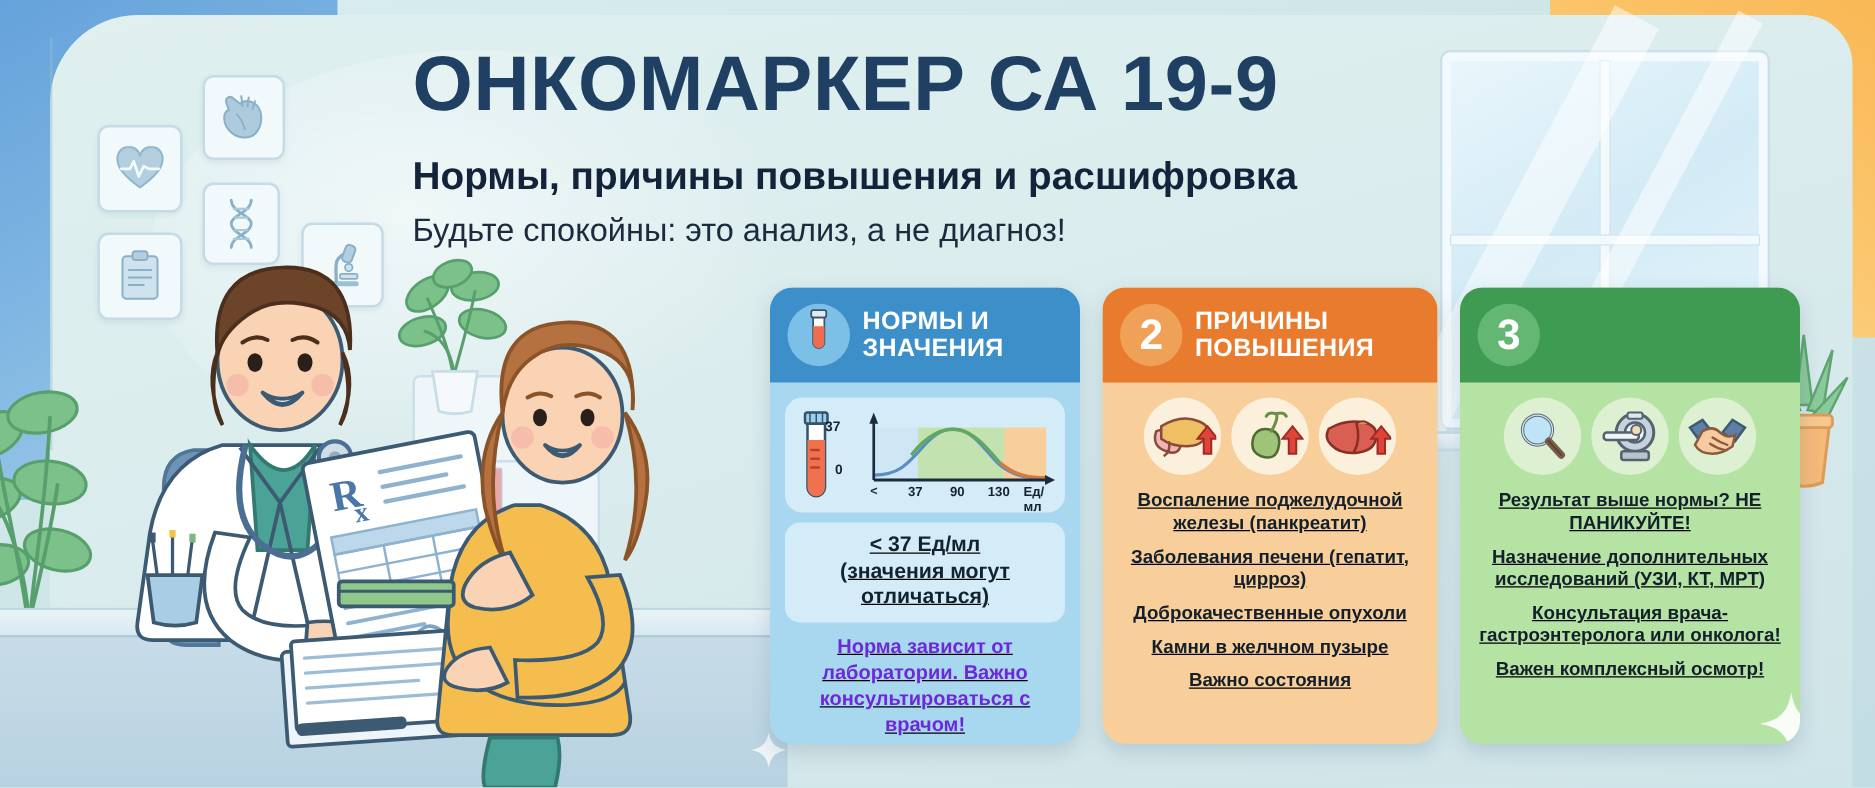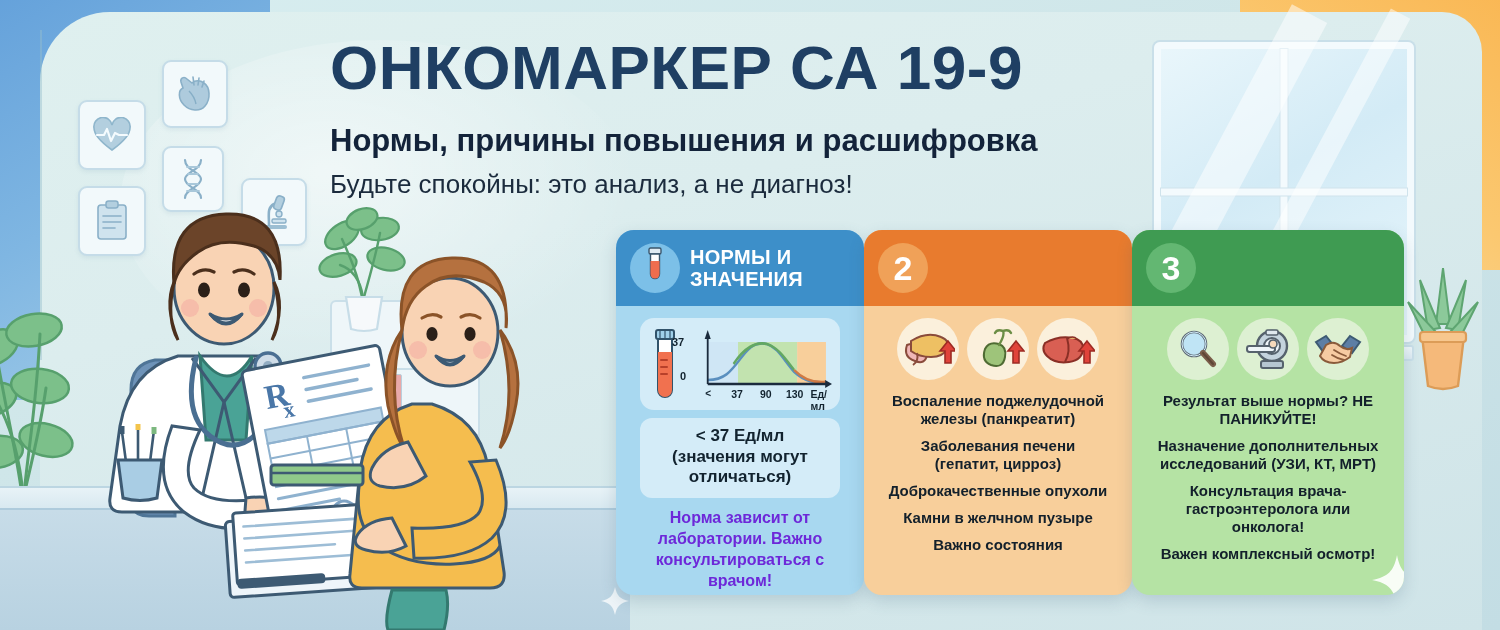--- a/index.html
+++ b/index.html
@@ -152,21 +152,21 @@
     font-size: 31px; font-weight: 800; color:#13233a; white-space: nowrap;
   }
   .title-note {
     margin-top: 10px;
     font-size: 26px; font-weight: 500; color:#1b2b3d; white-space: nowrap;
   }
 
   
   .cards {
     position:absolute; left:616px; top:230px; width:860px; height:365px;
-    display:flex; z-index: 7;
+    display:flex; gap:18px; z-index: 7;
   }
   .card {
     width: 248px; border-radius: 18px; overflow:hidden;
     display:flex; flex-direction:column;
     box-shadow: 0 6px 16px rgba(60,95,120,.20);
     position:relative;
   }
   .card.card-2 { width: 268px; }
   .card.card-3 { width: 272px; }
 
@@ -177,22 +177,22 @@
   .card-badge {
     width:50px; height:50px; min-width:50px; border-radius:50%;
     display:flex; align-items:center; justify-content:center;
     font-size:34px; font-weight:800; color:#fff;
   }
   .card-head-title {
     font-size: 20px; font-weight: 800; color:#ffffff;
     line-height: 1.12; letter-spacing:.3px;
   }
   .card-body {
-    flex:1; padding: 12px 24px 14px; display:flex; flex-direction:column;
-    align-items:center; gap:8px;
+    flex:1; padding: 12px 12px 14px; display:flex; flex-direction:column;
+    align-items:center; gap:8px;text-decoration:underline;
   }
 
   
   .chart-panel {
     width: 100%; background:#d4ecf8; border-radius: 14px;
     padding: 10px 8px 8px; display:flex; align-items:center; gap:6px;
   }
   .chart-tube { width:34px; height:74px; position:relative; }
   .chart-area { flex:1; position:relative; height:74px; }
   .value-chip {
@@ -569,20 +569,21 @@
           <div>(значения могут отличаться)</div>
         </div>
 
         <div class="card-note">Норма зависит от лаборатории. Важно консультироваться с врачом!</div>
       </div>
     </div>
 
     <div class="card card-2" style="background:#f8cf9b;">
       <div class="card-head" style="background:#e87b2e;">
         <div class="card-badge" style="background:#f0a158;">2</div>
+        <div class="card-head-title">ПРИЧИНЫ ПОВЫШЕНИЯ</div>
       </div>
       <div class="card-body">
         <div class="icon-row">
           <span class="icon-circle" style="background:#fbf0dc;">
             <svg width="54" height="40" viewBox="0 0 54 40">
               <path d="M6 16 q-4 12 8 16 q10 4 12 -6 q2 -8 -6 -10 q-10 -2 -14 0 z" fill="#f0b6b6" stroke="#8a4b3b" stroke-width="2"></path>
               <path d="M10 12 q16 -10 30 -4 q10 4 6 12 q-4 8 -16 8 q-12 0 -20 -6 z" fill="#eec063" stroke="#8a4b3b" stroke-width="2"></path>
               <path d="M16 24 q2 8 -4 12" fill="none" stroke="#8a4b3b" stroke-width="2"></path>
               <g fill="#e0433a" stroke="#9d2b24" stroke-width="1.6">
                 <path d="M44 34 v-12 h-5 l8 -10 l8 10 h-5 v12 z"></path>

